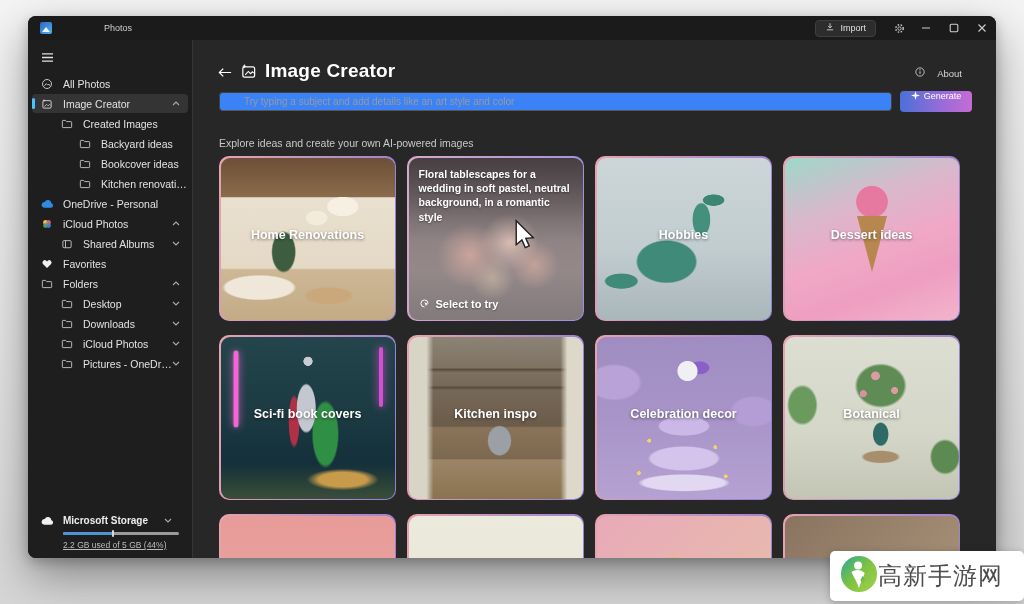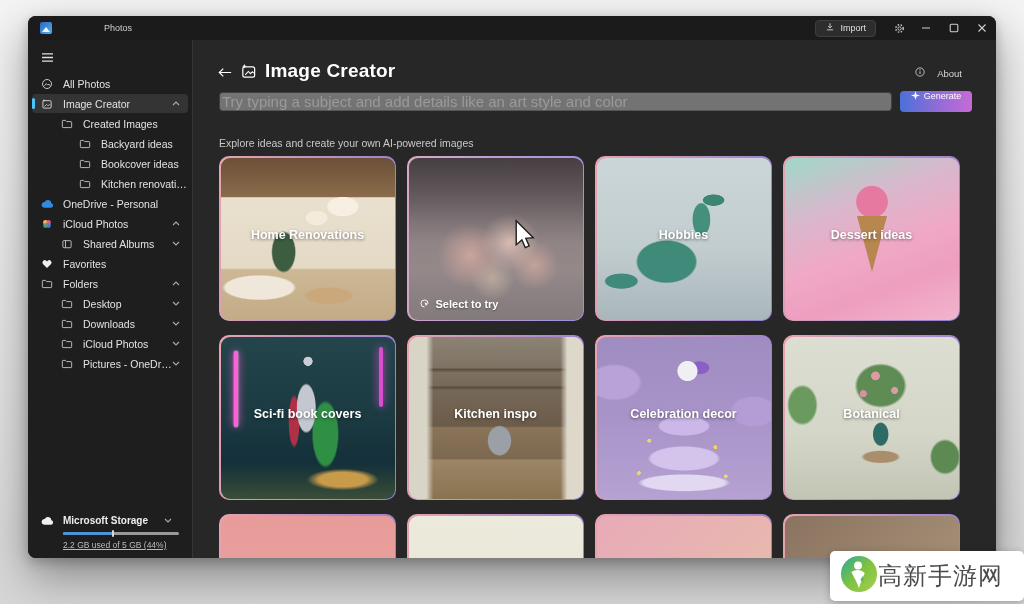--- a/index.html
+++ b/index.html
@@ -53,22 +53,22 @@
   .storage-fill:after { content:""; position:absolute; right:-2px; top:-2px; width:2px; height:7px; background:#d8d8d8; border-radius:1px; }
   .storage-text { margin-left:23px; font-size:8.5px; color:#bdbdbd; text-decoration:underline; }
   
   .back-btn { position:absolute; left:22px; top:23px; width:20px; height:18px; display:flex;
     align-items:center; justify-content:center; color:#fff; font-size:14px; }
   .hdr-icon { position:absolute; left:47px; top:23px; }
   .page-title { position:absolute; left:72px; top:20px; font-size:19px; font-weight:600; color:#fff; letter-spacing:.2px; }
   .about-btn { position:absolute; right:34px; top:27px; display:flex; align-items:center; gap:12px;
     font-size:9.5px; color:#d8d8d8; }
   .prompt-input { position:absolute; left:26px; top:52px; width:673px; height:19px;
-    background:#737373; border:1px solid #404040; border-bottom-color:#565656; border-radius:4px;
-    color:#e8e8e8; font-size:15px; padding:0 2px; font-family:inherit; outline:none; }
+    background:#3b82f6; border:1px solid #404040; border-bottom-color:#565656; border-radius:4px;
+    color:#e8e8e8; font-size:10px; padding:0 24px; font-family:inherit; outline:none; }
   .prompt-input::placeholder { color:#9a9a9a; }
   .generate-btn { position:absolute; left:707px; top:51px; width:72px; height:21px; border:none; border-radius:4px;
     background:linear-gradient(90deg,#4a71d8 0%,#9b6bd8 60%,#c66bd6 100%);
     color:#fff; font-size:9px; display:flex; align-items:flex-start; justify-content:center; gap:4px; font-family:inherit; }
   .explore { position:absolute; left:26px; top:97px; font-size:10.5px; color:#c9c9c9; }
   
   .grid { position:absolute; left:26px; top:116px; display:grid;
     grid-template-columns:repeat(4,177px); column-gap:11px; row-gap:14px; grid-auto-rows:165px; }
   .card { position:relative; border-radius:10px; padding:1.5px;
     background:linear-gradient(100deg,#e8a3ae 0%,#b88fc6 55%,#8f7fd4 100%); }
@@ -464,20 +464,21 @@
 
       <div class="grid">
 
         <div class="card">
           <div class="art art-home"></div>
           <div class="card-label">Home Renovations</div>
         </div>
 
         <div class="card hovered">
           <div class="art art-wedding">
+            <div class="hover-text">Floral tablescapes for a wedding in soft pastel, neutral background, in a romantic style</div>
             <div class="select-try">
               <span><svg width="11" height="11" viewBox="0 0 14 14">
                     <path d="M11.5 7A4.5 4.5 0 1 0 7 11.5" fill="none" stroke="#fff" stroke-width="1.2"></path>
                     <path d="M7 5.5l4.8 2-2 .9-.9 2z" fill="#fff"></path>
                   </svg></span>
               <span>Select to try</span>
             </div>
             <span class="cursor">
               <svg width="26" height="32" viewBox="0 0 13 18">
                   <path d="M1 1v13.5l3.2-2.7 1.9 4.3 2.2-1-1.9-4.2 4.2-.4z" fill="#fff" stroke="#222" stroke-width=".8"></path>

